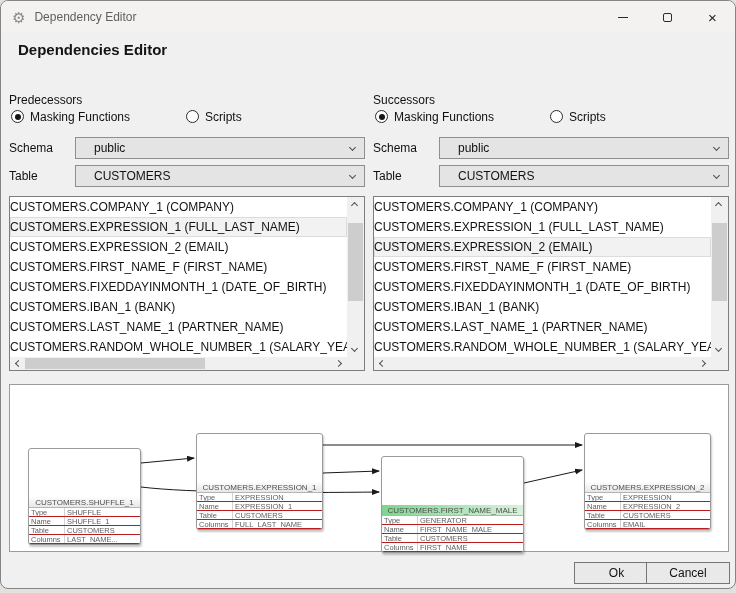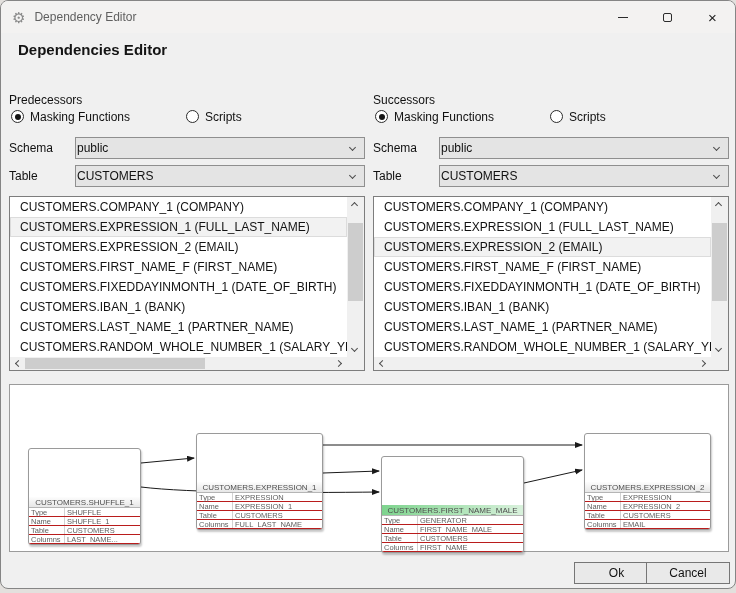--- a/index.html
+++ b/index.html
@@ -30,31 +30,31 @@
   .radio-item.first { left:2px; }
   .radio-item.second { left:177px; }
   .radio { width:13px; height:13px; border:1px solid #2b2b2b; border-radius:50%; background:#fff; display:inline-flex; align-items:center; justify-content:center; margin-right:6px; flex:none; }
   .radio.checked::after { content:""; width:6px; height:6px; border-radius:50%; background:#141414; }
 
   .field-row { position:absolute; left:0; right:0; height:22px; display:flex; }
   .field-row.schema { top:44px; }
   .field-row.table  { top:72px; }
   .field-label { width:66px; font-size:12px; color:#111; line-height:22px; }
   .select { flex:1; position:relative; height:22px; background:#e4e4e4; border:1px solid #8f8f8f; display:flex; align-items:center; }
-  .select-value { font-size:12px; color:#111; margin-left:1px; }
+  .select-value { font-size:12px; color:#111; margin-left:18px; }
   .chev { display:inline-block; width:5px; height:5px; border-right:1px solid #4d4d4d; border-bottom:1px solid #4d4d4d; }
   .chev.up { transform:rotate(-135deg); } .chev.down { transform:rotate(45deg); }
   .chev.left { transform:rotate(135deg); } .chev.right { transform:rotate(-45deg); }
   .select .chev { position:absolute; right:9px; top:7px; }
 
   
   .listbox { position:absolute; top:103px; left:0; width:356px; height:175px; background:#fff;
              border:1px solid #7d7d7d; display:grid; grid-template-columns:1fr 17px; grid-template-rows:1fr 13px; }
   .list-items { overflow:hidden; }
-  .list-item { height:20px; line-height:20px; padding-left:10px; font-size:12px; color:#121212; white-space:nowrap; overflow:hidden; }
+  .list-item { height:20px; line-height:20px; padding-left:0; font-size:12px; color:#121212; white-space:nowrap; overflow:hidden; }
   .list-item.selected { background:#f2f2f2; box-shadow:inset 0 0 0 1px #dcdcdc; }
   .vscroll { position:relative; background:#f0f0f0; }
   .vscroll .chev.up   { position:absolute; top:6px; left:5px; }
   .vscroll .chev.down { position:absolute; bottom:6px; left:5px; }
   .vthumb { position:absolute; left:1px; width:15px; top:26px; height:78px; background:#cdcdcd; }
   .hscroll { position:relative; background:#f0f0f0; }
   .hscroll .chev.left  { position:absolute; left:6px; top:4px; }
   .hscroll .chev.right { position:absolute; right:6px; top:4px; }
   .hthumb { position:absolute; top:1px; height:11px; left:15px; width:180px; background:#cdcdcd; }
   .corner { background:#f0f0f0; }

